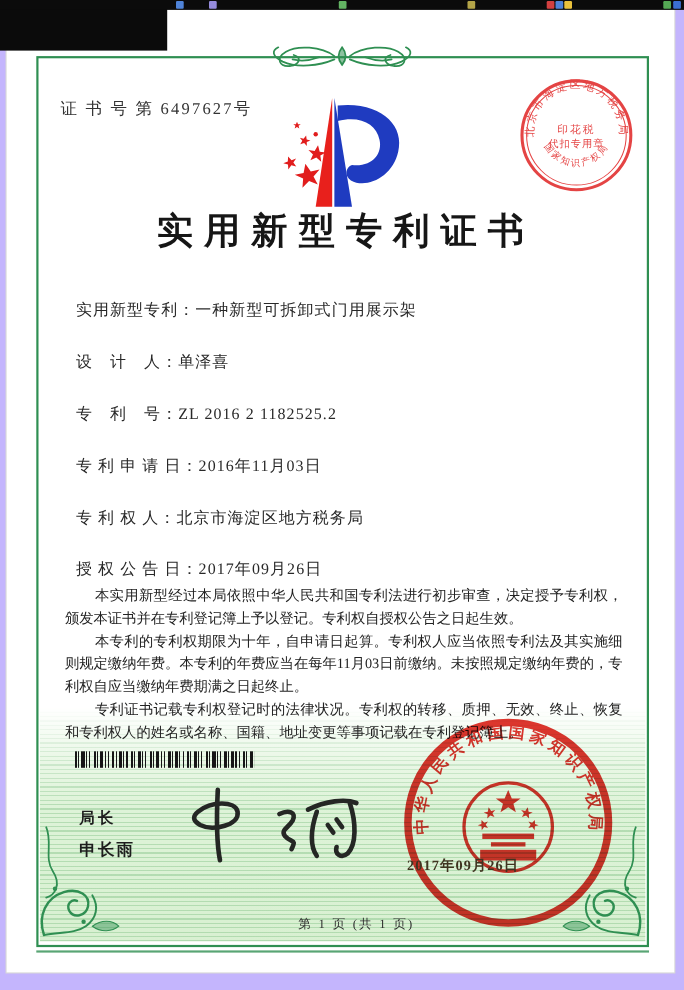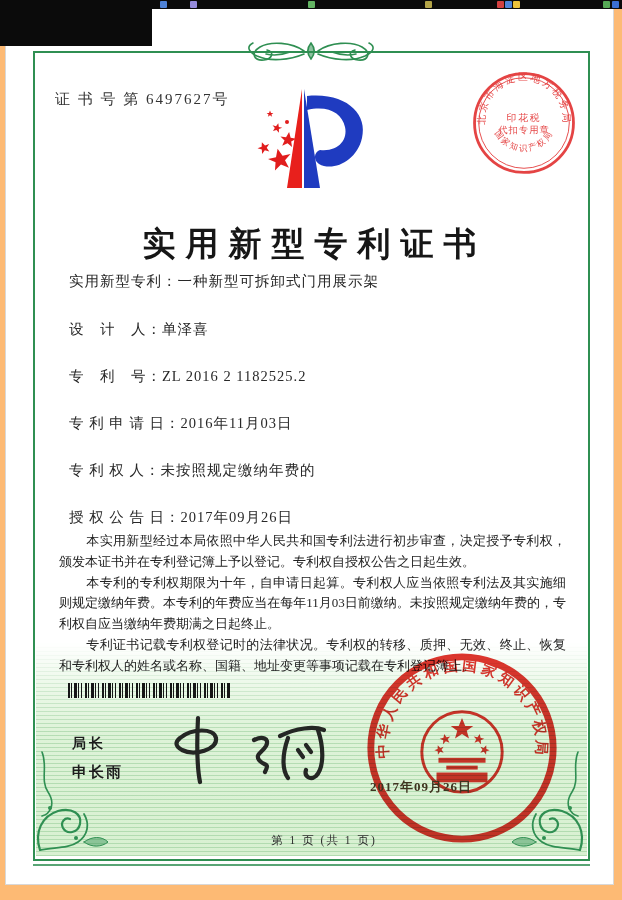--- a/index.html
+++ b/index.html
@@ -1,16 +1,16 @@
 <!DOCTYPE html>
 <html><head>
 <meta charset="utf-8">
 <style>
   html,body{margin:0;padding:0;background:#e9e9e9;}
-  #screen{position:relative;width:622px;height:900px;background:#fdba74;overflow:hidden;
+  #screen{position:relative;width:622px;height:900px;background:#c4b5fd;overflow:hidden;
           font-family:"Liberation Serif","DejaVu Serif",serif;}
   .page{position:absolute;left:6px;top:8px;width:607px;height:876px;background:#ffffff;
         box-shadow:0 0 0 1px #d8d8d8;z-index:0;}
   .top-bar{position:absolute;left:0;top:0;width:622px;height:9px;background:#0b0b0b;z-index:30;}
   .fav{position:absolute;top:1px;width:7px;height:7px;border-radius:1px;}
   .tl-block{position:absolute;left:0;top:0;width:152px;height:46px;background:#0b0b0b;z-index:29;}
 
   .frame{position:absolute;left:33px;top:51px;width:553px;height:806px;
          border:2px solid #2f8f52;z-index:1;}
   .frame-line2{position:absolute;left:33px;top:864px;width:557px;height:2px;
@@ -18,21 +18,21 @@
 
   .green-panel{position:absolute;left:36px;top:643px;width:551px;height:213px;z-index:2;
      background:
        repeating-linear-gradient(180deg, rgba(96,175,104,.32) 0 1px, rgba(96,175,104,0) 1px 4px),
        linear-gradient(180deg,#e2f5dd 0,#d8f0d1 100%);
      -webkit-mask-image:linear-gradient(180deg,transparent 0,rgba(0,0,0,.65) 45px,#000 90px);
      mask-image:linear-gradient(180deg,transparent 0,rgba(0,0,0,.65) 45px,#000 90px);}
 
   .cert-no{position:absolute;left:55px;top:90px;font-size:15px;letter-spacing:2px;color:#333;z-index:3;}
   .title{position:absolute;left:33px;top:188px;width:553px;text-align:center;font-size:33px;
-         letter-spacing:10px;padding-left:10px;box-sizing:border-box;font-weight:600;color:#161616;z-index:3;margin-top:34px;}
+         letter-spacing:10px;padding-left:10px;box-sizing:border-box;font-weight:600;color:#161616;z-index:3;}
 
   .field{position:absolute;left:69px;font-size:14.5px;letter-spacing:1px;color:#282828;z-index:3;}
   .paras{position:absolute;left:59px;top:531px;width:507px;font-size:13px;line-height:1.6;
          color:#222;text-align:justify;z-index:3;}
   .paras p{margin:0;text-indent:2.1em;}
 
   .barcode{position:absolute;left:68px;top:683px;width:163px;height:15px;z-index:4;
      background:repeating-linear-gradient(90deg,#161616 0 2px,transparent 2px 3px,#161616 3px 4px,
         transparent 4px 6px,#161616 6px 9px,transparent 9px 10px,#161616 10px 11px,
         transparent 11px 13px,#161616 13px 14px,transparent 14px 17px);}
@@ -129,21 +129,21 @@
     <text x="60" y="58" font-size="10.5" letter-spacing="2" fill="#e23030" text-anchor="middle">印花税</text>
     <text x="60" y="71" font-size="10" letter-spacing="1" fill="#e23030" text-anchor="middle">代扣专用章</text>
   </svg>
 
   <div class="title">实用新型专利证书</div>
 
   <div class="field" style="top:272px">实用新型专利：一种新型可拆卸式门用展示架</div>
   <div class="field" style="top:320px">设　计　人：单泽喜</div>
   <div class="field" style="top:367px">专　利　号：ZL 2016 2 1182525.2</div>
   <div class="field" style="top:414px">专 利 申 请 日：2016年11月03日</div>
-  <div class="field" style="top:461px">专 利 权 人：未按照规定缴纳年费的</div>
+  <div class="field" style="top:461px">专 利 权 人：北京市海淀区地方税务局</div>
   <div class="field" style="top:508px">授 权 公 告 日：2017年09月26日</div>
 
   <div class="paras">
     <p>本实用新型经过本局依照中华人民共和国专利法进行初步审查，决定授予专利权，颁发本证书并在专利登记簿上予以登记。专利权自授权公告之日起生效。</p>
     <p>本专利的专利权期限为十年，自申请日起算。专利权人应当依照专利法及其实施细则规定缴纳年费。本专利的年费应当在每年11月03日前缴纳。未按照规定缴纳年费的，专利权自应当缴纳年费期满之日起终止。</p>
     <p>专利证书记载专利权登记时的法律状况。专利权的转移、质押、无效、终止、恢复和专利权人的姓名或名称、国籍、地址变更等事项记载在专利登记簿上。</p>
   </div>
 
   <div class="barcode"></div>
 

